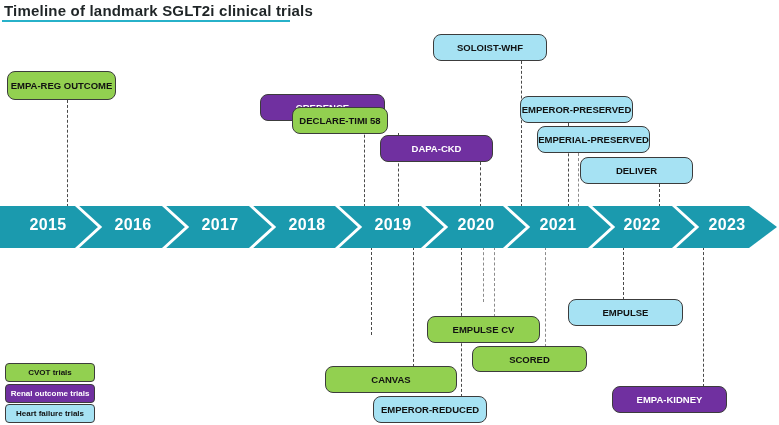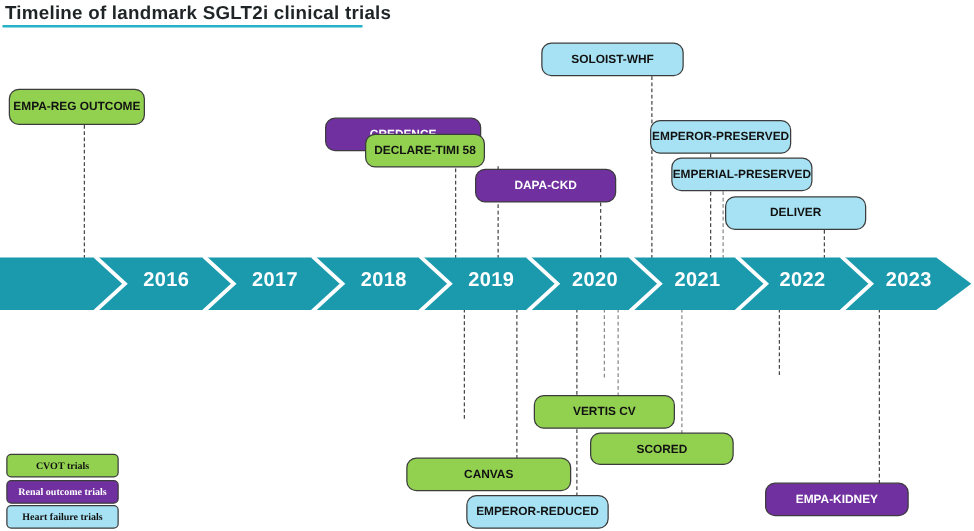--- a/index.html
+++ b/index.html
@@ -31,21 +31,21 @@
     font-size:9.5px;font-weight:bold;text-align:center;
     padding:2px 14px;white-space:nowrap;
   }
   .green{background:#92d050;color:#111;}
   .purple{background:#7030a0;color:#ffffff;}
   .cyan{background:#a6e2f3;color:#111;}
   .legend-item{
     position:absolute;left:5px;width:90px;height:19px;z-index:2;
     box-sizing:border-box;border:1.4px solid #3c3c3c;border-radius:4px;
     display:flex;align-items:center;justify-content:center;
-    font-size:8px;font-weight:bold;white-space:nowrap;font-family:Liberation Serif, serif;
+    font-size:8px;font-weight:bold;white-space:nowrap;
   }
 </style>
 </head>
 <body>
 
 <div id="stage">
 
   <div class="title">Timeline of landmark SGLT2i clinical trials</div>
   <div class="title-underline"></div>
 
@@ -56,20 +56,21 @@
       <polyline points="163,205 187,227 163,249"></polyline>
       <polyline points="250,205 274,227 250,249"></polyline>
       <polyline points="336,205 360,227 336,249"></polyline>
       <polyline points="422,205 446,227 422,249"></polyline>
       <polyline points="504,205 528,227 504,249"></polyline>
       <polyline points="589,205 613,227 589,249"></polyline>
       <polyline points="673,205 697,227 673,249"></polyline>
     </g>
   </svg>
 
+  <span class="year" style="left:5px">2015</span>
   <span class="year" style="left:90px">2016</span>
   <span class="year" style="left:177px">2017</span>
   <span class="year" style="left:264px">2018</span>
   <span class="year" style="left:350px">2019</span>
   <span class="year" style="left:433px">2020</span>
   <span class="year" style="left:515px">2021</span>
   <span class="year" style="left:599px">2022</span>
   <span class="year" style="left:684px">2023</span>
 
   <div class="conn" style="left:67px;top:100px;height:107px"></div>
@@ -94,21 +95,22 @@
   <div class="trial purple" style="left:260px;top:94px;width:125px;height:27px">CREDENCE</div>
   <div class="trial green" style="left:292px;top:107px;width:96px;height:27px">DECLARE-TIMI 58</div>
   <div class="trial purple" style="left:380px;top:135px;width:113px;height:27px">DAPA-CKD</div>
   <div class="trial cyan" style="left:433px;top:34px;width:114px;height:27px">SOLOIST-WHF</div>
   <div class="trial cyan" style="left:520px;top:96px;width:113px;height:27px">EMPEROR-PRESERVED</div>
   <div class="trial cyan" style="left:537px;top:126px;width:113px;height:27px">EMPERIAL-PRESERVED</div>
   <div class="trial cyan" style="left:580px;top:157px;width:113px;height:27px">DELIVER</div>
 
   <div class="trial green" style="left:325px;top:366px;width:132px;height:27px">CANVAS</div>
   <div class="trial cyan" style="left:373px;top:396px;width:114px;height:27px">EMPEROR-REDUCED</div>
-  <div class="trial green" style="left:427px;top:316px;width:113px;height:27px">VERTIS CV</div>
+  <div class="trial green" style="left:427px;top:316px;width:113px;height:27px">EMPULSE CV</div>
   <div class="trial green" style="left:472px;top:346px;width:115px;height:26px">SCORED</div>
+  <div class="trial cyan" style="left:568px;top:299px;width:115px;height:27px">EMPULSE</div>
   <div class="trial purple" style="left:612px;top:386px;width:115px;height:27px">EMPA-KIDNEY</div>
 
   <div class="legend-item green" style="top:363px">CVOT trials</div>
   <div class="legend-item purple" style="top:384px">Renal outcome trials</div>
   <div class="legend-item cyan" style="top:404px">Heart failure trials</div>
 
 </div>
 
 </body></html>

